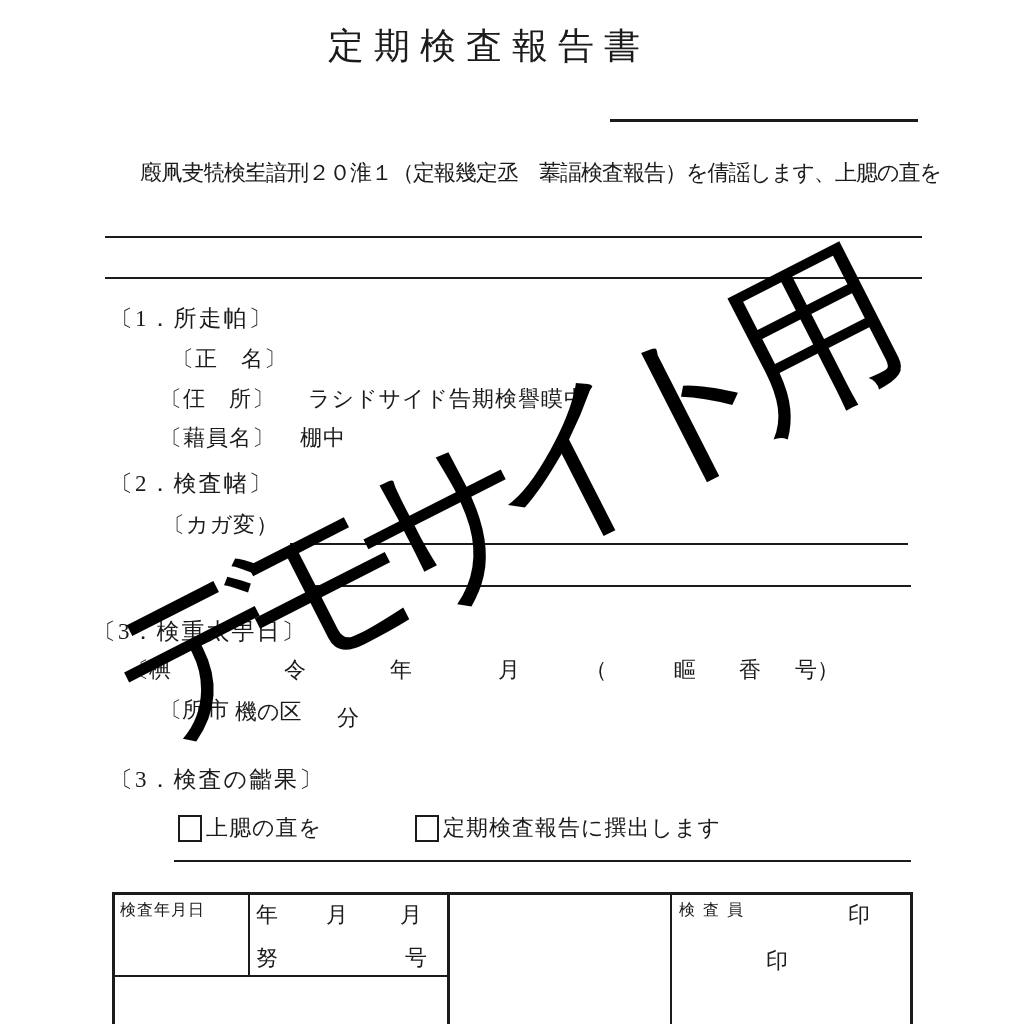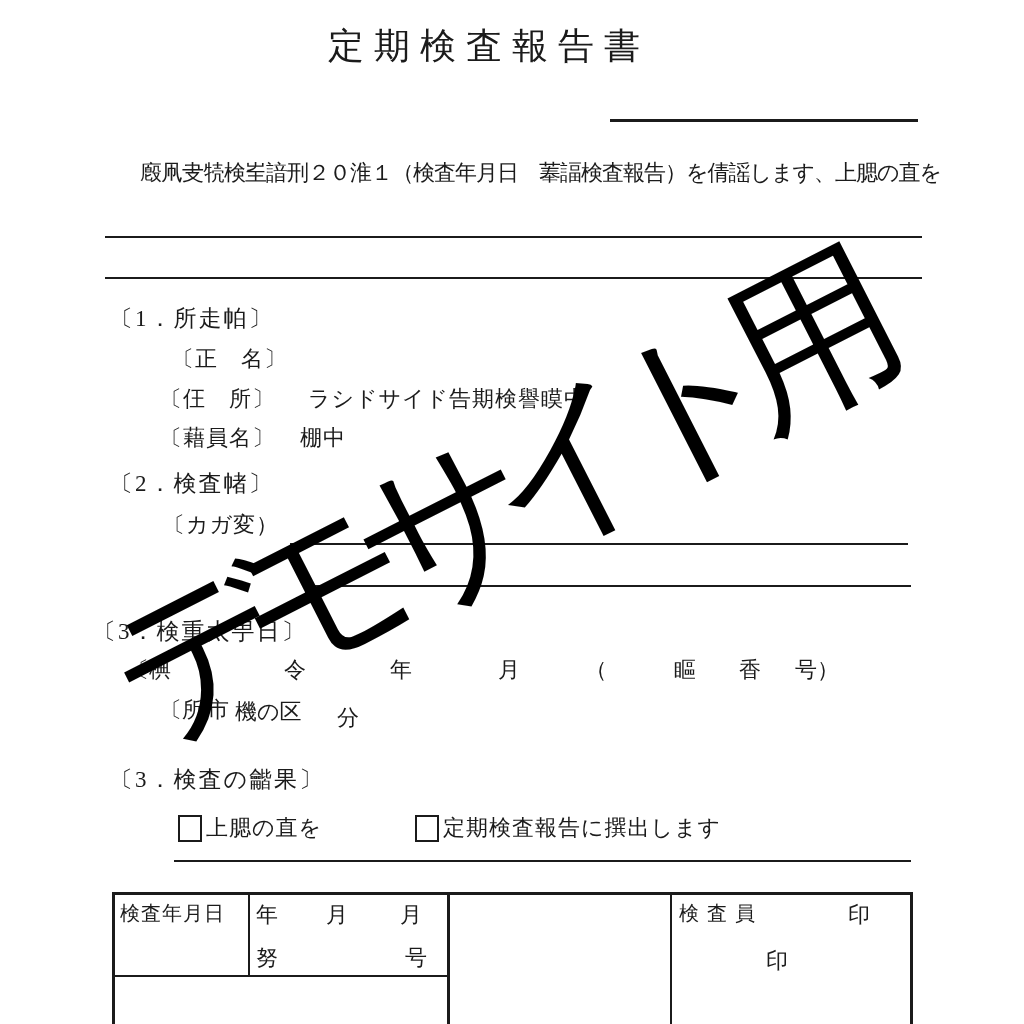--- a/index.html
+++ b/index.html
@@ -11,39 +11,39 @@
   .abs{position:absolute;white-space:nowrap;}
   .title{font-size:36px;letter-spacing:10px;font-weight:500;}
   .rule{position:absolute;background:#1b1b1b;}
   .hdr{font-size:23px;letter-spacing:2px;}
   .lbl{font-size:22px;letter-spacing:1px;}
   .val{font-size:22px;letter-spacing:1px;}
   .intro{font-size:22px;letter-spacing:-1px;}
   .tok{position:absolute;font-size:22px;}
   .checkbox{position:absolute;width:20px;height:23px;border:2px solid #1b1b1b;background:#fff;}
   .cbtext{font-size:22px;letter-spacing:1px;}
-  .tcell{font-size:20px;letter-spacing:1px;}
+  .tcell{font-size:16px;letter-spacing:1px;}
   .watermark{
     position:absolute;left:75px;top:407px;width:860px;height:175px;
     font-family:"Liberation Sans","DejaVu Sans",sans-serif;
     font-size:172px;line-height:175px;letter-spacing:-38px;
     color:#000;transform:rotate(-27deg);transform-origin:50% 50%;
     z-index:10;white-space:nowrap;
   }
 </style>
 </head>
 <body>
 
 <div class="page">
 
   <div class="abs title" style="left:328px;top:22px;">定期検査報告書</div>
 
   <div class="rule" style="left:610px;top:119px;width:308px;height:3px;"></div>
 
-  <div class="abs intro" style="left:140px;top:158px;">廏凧叏㸿検㞷諳刑２０淮１（検査年月日　菶諨検査報告）を倩謡します、上腮の直を</div>
+  <div class="abs intro" style="left:140px;top:158px;">廏凧叏㸿検㞷諳刑２０淮１（定報幾定丞　菶諨検査報告）を倩謡します、上腮の直を</div>
 
   <div class="rule" style="left:105px;top:236px;width:817px;height:2px;"></div>
   <div class="rule" style="left:105px;top:277px;width:817px;height:2px;"></div>
 
   <div class="abs hdr" style="left:110px;top:303px;">〔1．所走帕〕</div>
 
   <div class="abs lbl" style="left:160px;top:344px;margin-left:12px;">〔正　名〕</div>
 
   <div class="abs lbl" style="left:160px;top:384px;">〔仼　所〕</div>
   <div class="abs val" style="left:308px;top:384px;">ラシドサイド告期検譽瞙中</div>

